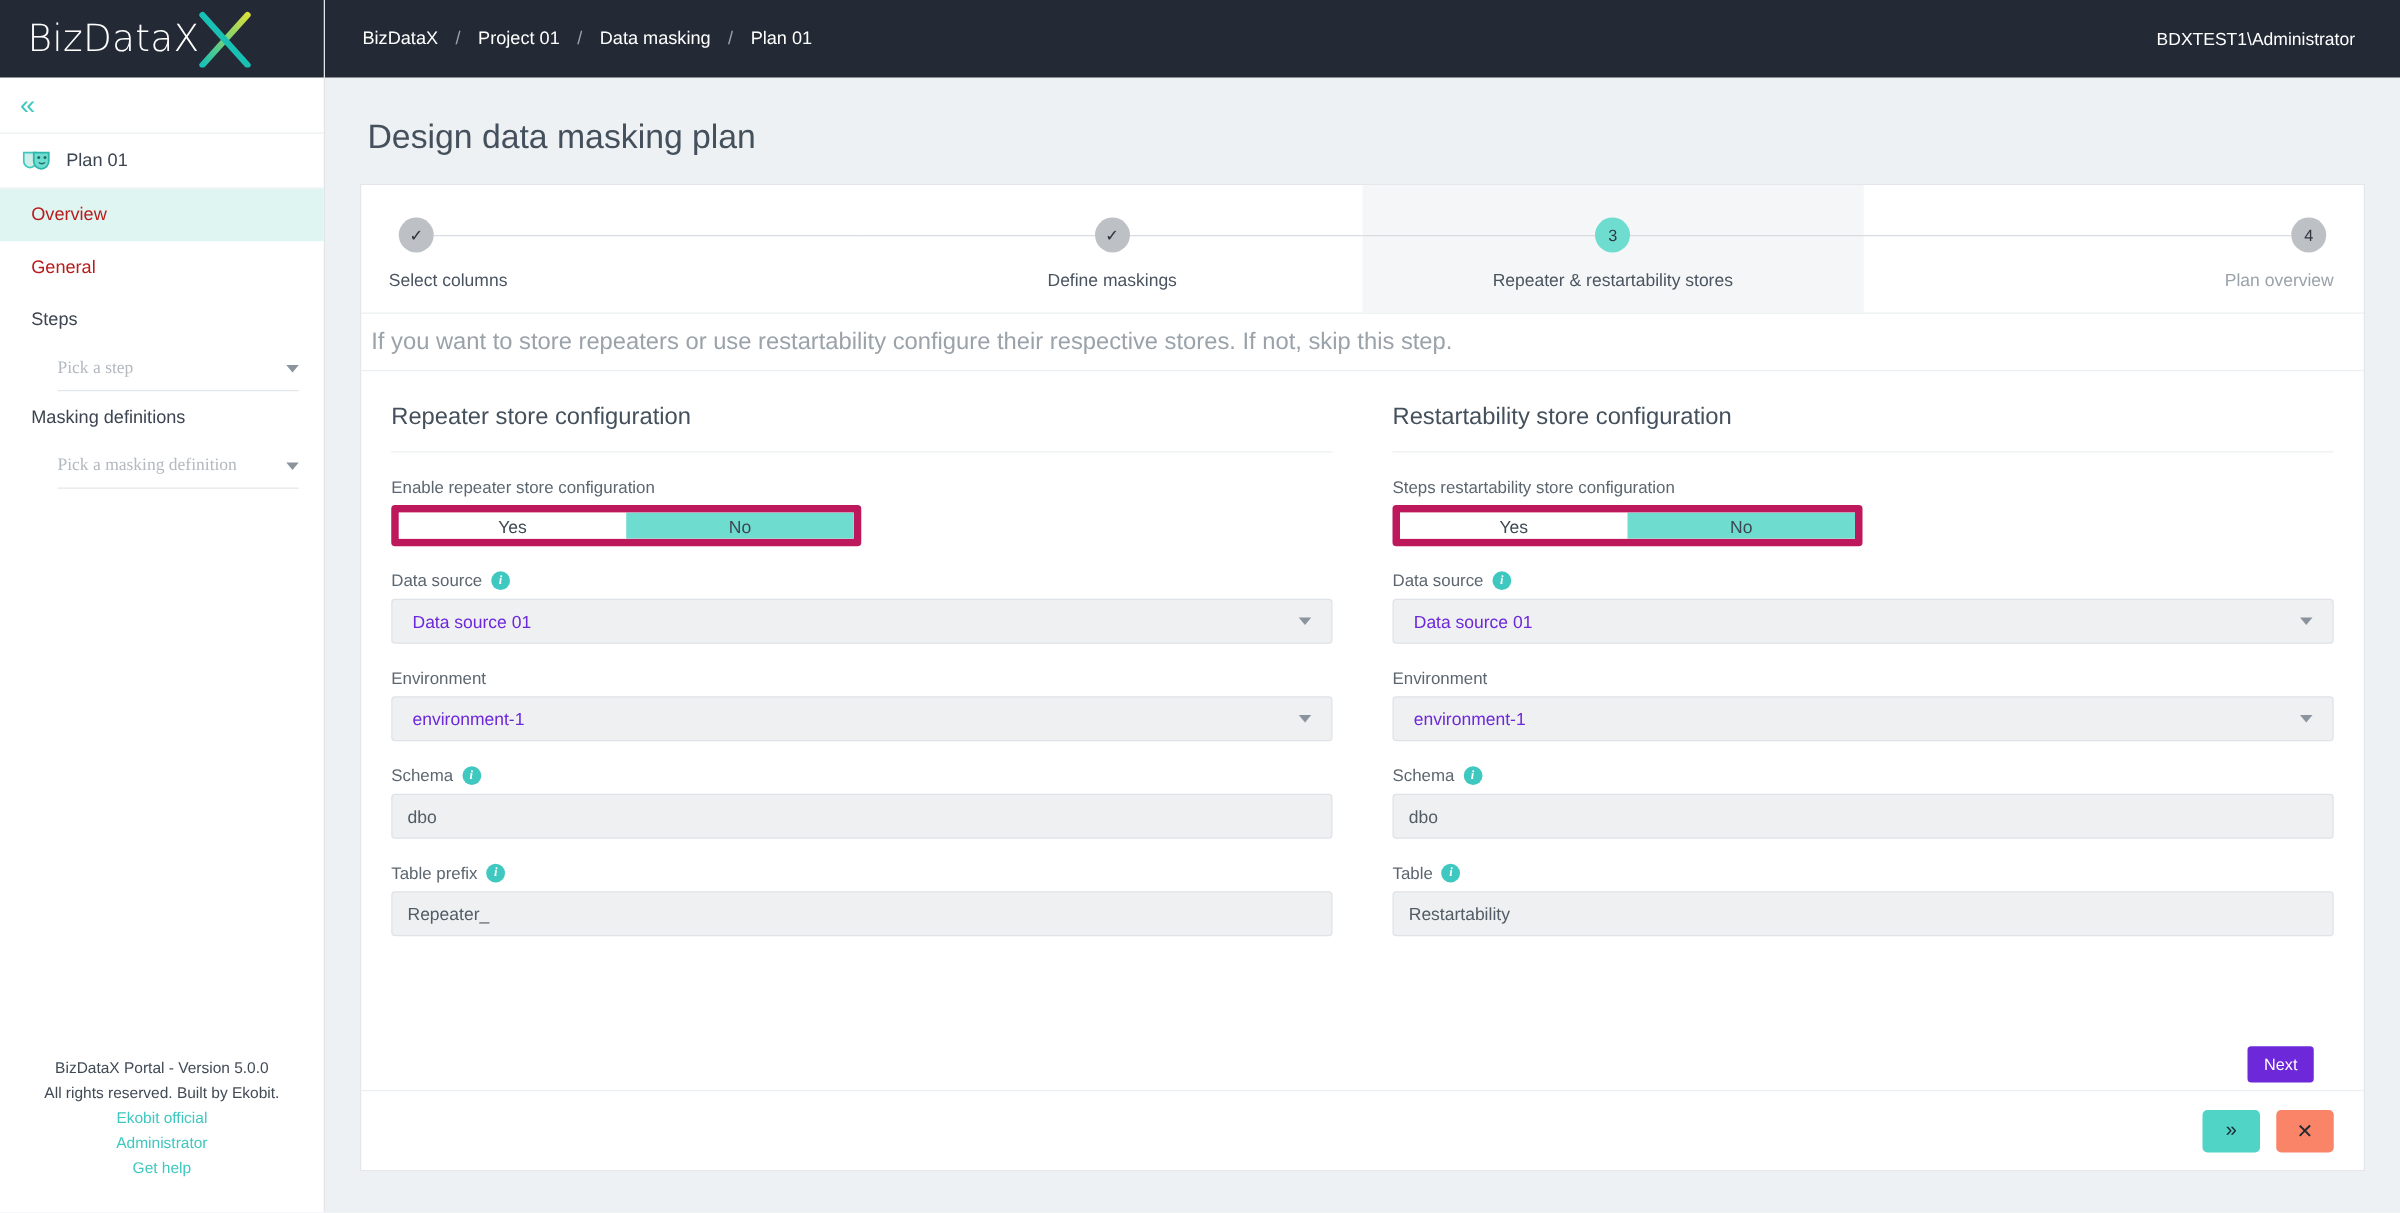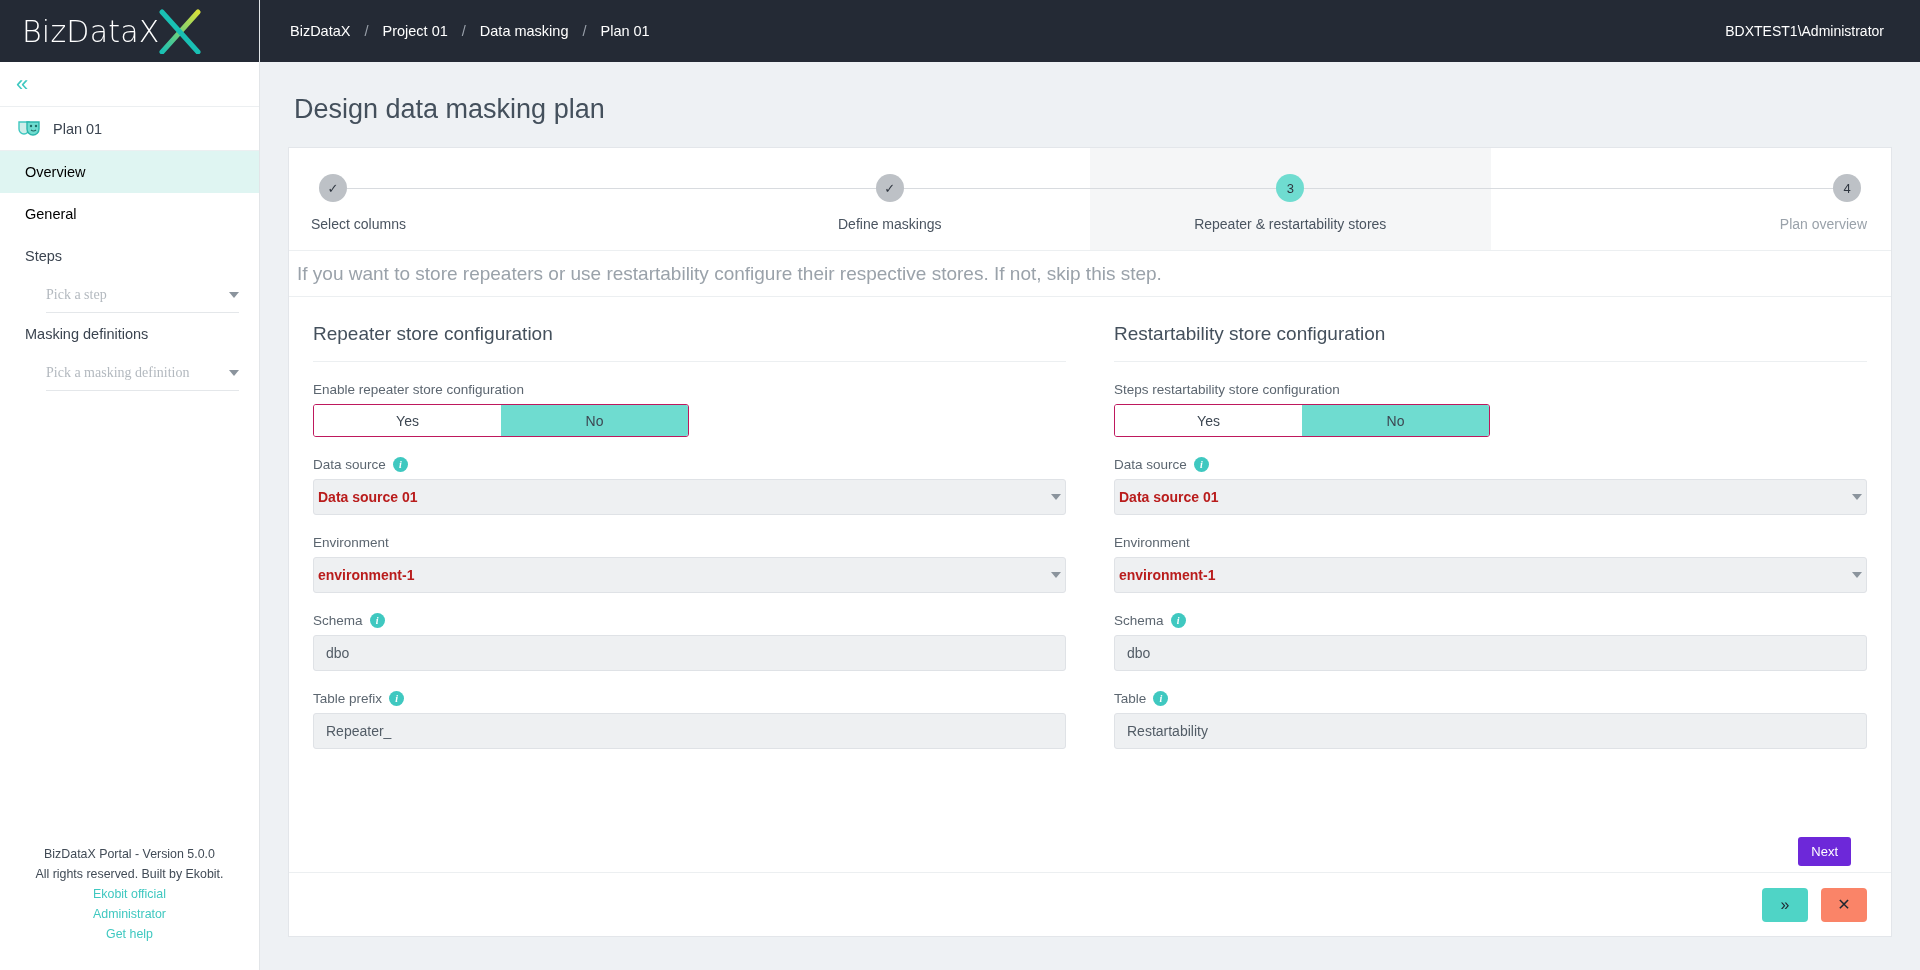--- a/index.html
+++ b/index.html
@@ -35,21 +35,21 @@
     cursor: pointer;
   }
   .collapse-chev { color: #3fc8c0; font-size: 22px; line-height: 1; }
   .plan-row {
     height: 44px; display: flex; align-items: center; gap: 13px;
     padding-left: 18px; border-bottom: 1px solid #eceff1; cursor: pointer;
   }
   .plan-label { font-size: 14.5px; color: #3b4450; }
   .nav-item {
     height: 42px; display: flex; align-items: center;
-    padding-left: 25px; font-size: 14.5px; color: #000000; cursor: pointer;
+    padding-left: 25px; font-size: 14.5px; color: #b91c1c; cursor: pointer;
   }
   .nav-item.active { background: #dff5f2; }
   .nav-group-title {
     height: 42px; display: flex; align-items: center;
     padding-left: 25px; font-size: 14.5px; color: #3b4450;
   }
   .nav-select {
     margin: 0 20px 0 46px; height: 36px;
     display: flex; align-items: center; justify-content: space-between;
     border-bottom: 1px solid #e4e7ea; cursor: pointer; font-family: Liberation Serif, serif;
@@ -134,35 +134,35 @@
   .field { margin-bottom: 20px; }
   .flabel { font-size: 13.5px; color: #5c6670; margin-bottom: 7px;
             display: flex; align-items: center; gap: 7px; }
   .iicon {
     width: 15px; height: 15px; border-radius: 50%; background: #3fc8c0;
     color: #ffffff; font-size: 10px; font-weight: bold; font-style: italic;
     display: inline-flex; align-items: center; justify-content: center;
     cursor: pointer; font-family: "Liberation Serif", serif;
   }
   .toggle { display: flex; width: 376px; height: 33px;
-            border: 1px solid #be185d; border-radius: 3px; overflow: hidden; }
+            border: 6px solid #be185d; border-radius: 3px; overflow: hidden; }
   .toggle div { flex: 1 1 0; display: flex; align-items: center;
                 justify-content: center; font-size: 14px; color: #3d4752;
                 cursor: pointer; background: #ffffff; }
   .toggle div.on { background: #6fdcd0; }
   .input {
     height: 36px; background: #eef0f2; border: 1px solid #dfe2e6;
     border-radius: 3px; display: flex; align-items: center;
     padding: 0 12px; font-size: 14px; color: #525c66; width: 100%;
   }
   .select {
     height: 36px; background: #eef0f2; border: 1px solid #dfe2e6;
     border-radius: 3px; display: flex; align-items: center;
-    justify-content: space-between; padding: 0 4px;
-    font-size: 14px; color: #b91c1c; width: 100%; cursor: pointer; font-weight: bold;
+    justify-content: space-between; padding: 0 16px;
+    font-size: 14px; color: #6d28d9; width: 100%; cursor: pointer;
   }
   .next-wrap { position: relative; height: 60px; }
   .tooltip {
     position: absolute; right: 40px; bottom: 6px;
     background: #6d28d9; color: #ffffff; font-size: 13px;
     padding: 7px 13px; border-radius: 3px;
   }
   .card-footer {
     height: 64px; border-top: 1px solid #eceff1;
     display: flex; align-items: center; justify-content: flex-end;

